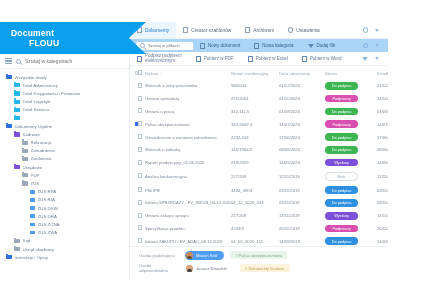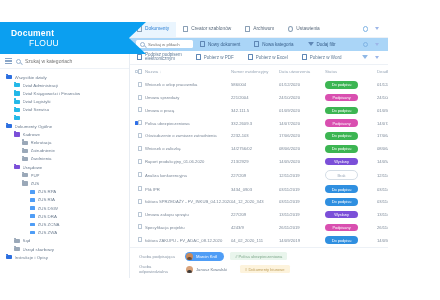--- a/index.html
+++ b/index.html
@@ -9,21 +9,20 @@
     font-family: "Liberation Sans", sans-serif;
     overflow: hidden;
   }
   .app {
     position: absolute;
     left: 0; top: 22px;
     width: 388px; height: 256px;
     background: #701a75;
     display: flex;
     overflow: hidden;
-    align-items: center;
   }
 
   
   .sidebar {
     width: 130px; height: 100%;
     background: #ffffff;
     border-right: 1px solid #e8edf3;
     position: relative;
     display: flex; flex-direction: column;
   }
@@ -43,21 +42,21 @@
     width: 0; height: 0;
     border-top: 16px solid #0b9ff0;
     border-bottom: 16px solid #0b9ff0;
     border-right: 17px solid transparent;
   }
   .brand-l1 {
     color: #ffffff; font-size: 8.5px; font-weight: bold;
     letter-spacing: .2px; line-height: 10px;
   }
   .brand-l2 {
-    color: #ffffff; font-size: 8.5px; font-weight: normal;
+    color: #ffffff; font-size: 8.5px; font-weight: bold;
     letter-spacing: .2px; line-height: 10px; padding-left: 18px;
   }
 
   .side-search {
     height: 15px;
     display: flex; align-items: center;
     gap: 4px; padding: 0 5px;
     border-bottom: 1px solid #eef2f7;
   }
   .burger { display: flex; flex-direction: column; gap: 1.2px; }

